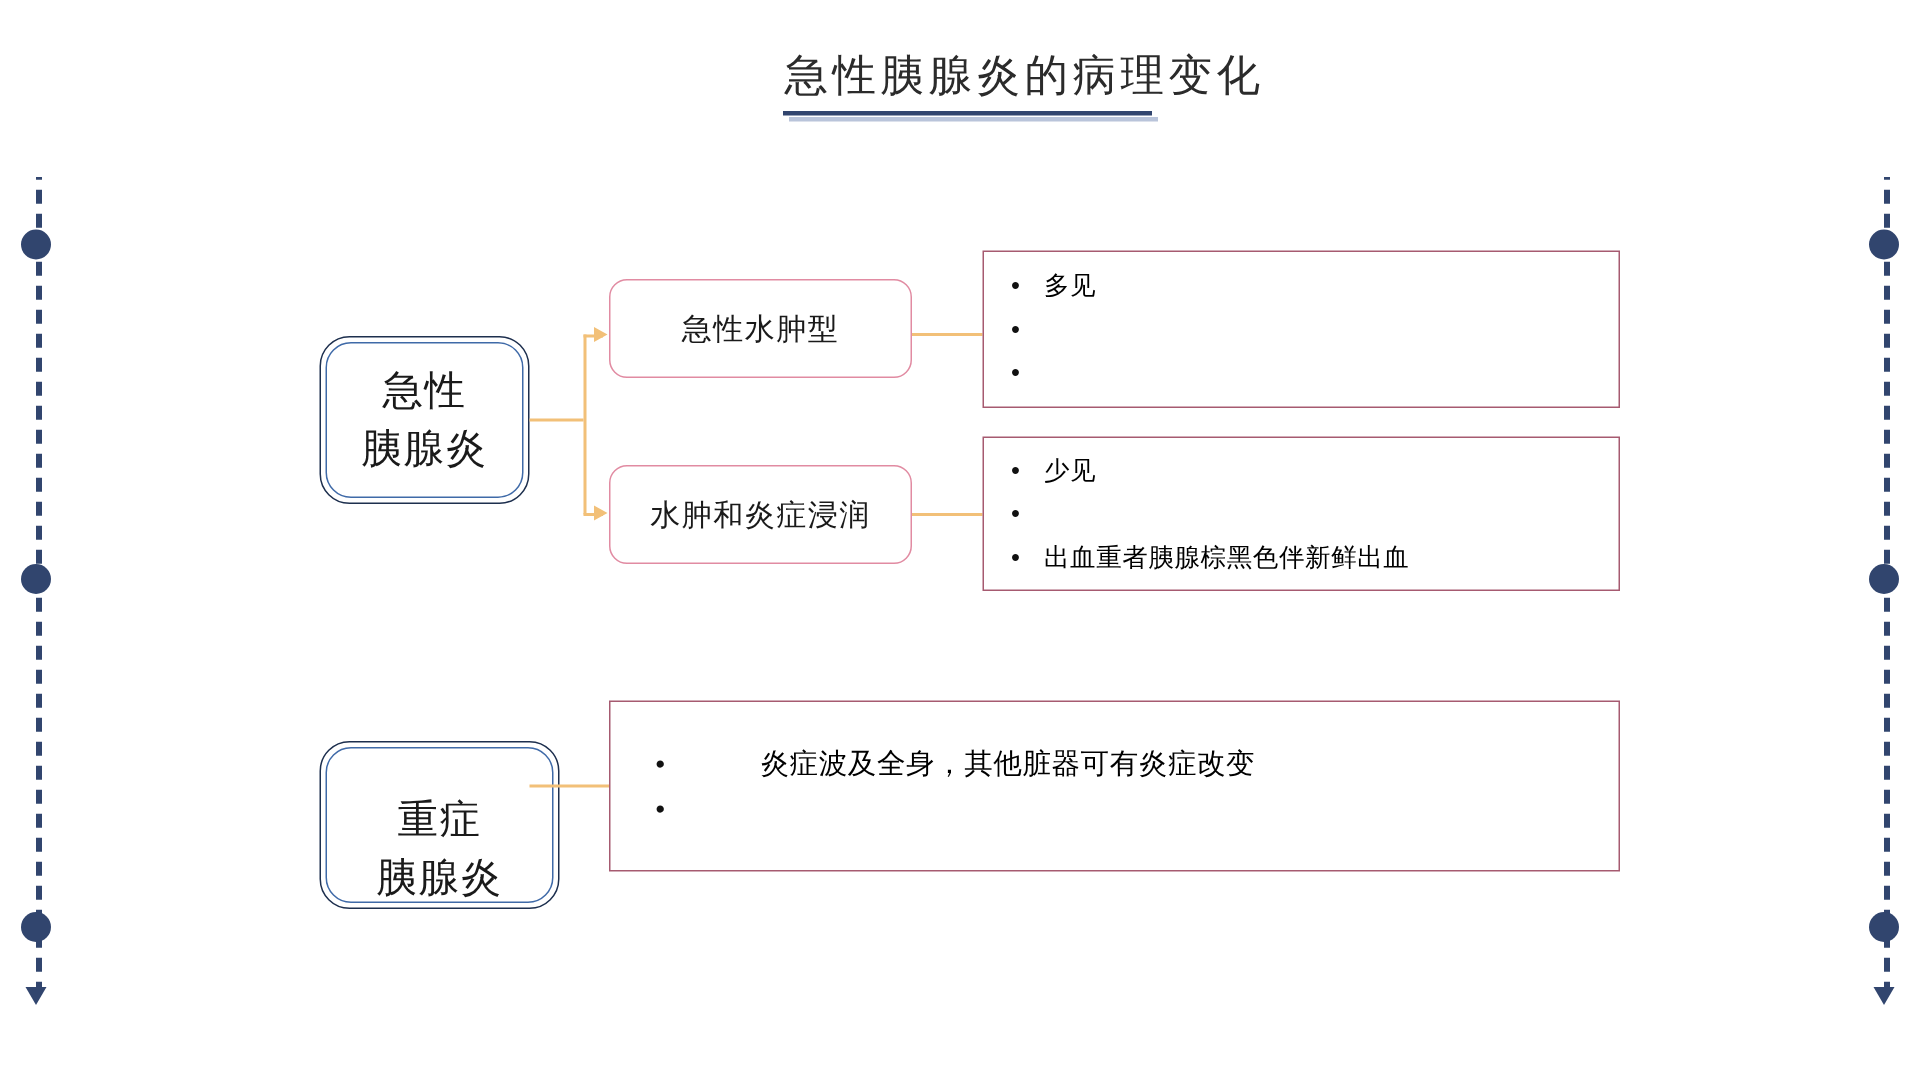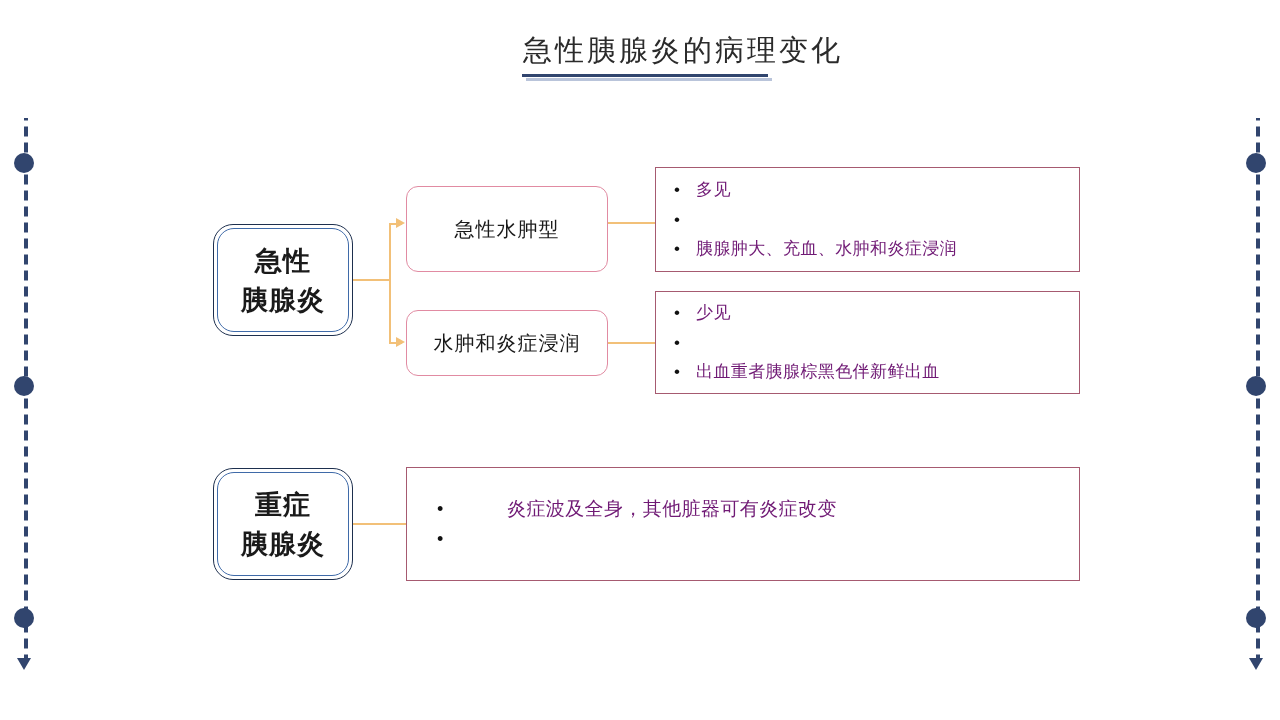--- a/index.html
+++ b/index.html
@@ -106,21 +106,20 @@
   
   .node {
     position: absolute;
     box-sizing: border-box;
     border: 1.6px solid #1d2f4e;
     border-radius: 20px;
     background: #ffffff;
     display: flex;
     align-items: center;
     justify-content: center;
-    font-weight: bold;
   }
   .node::after {
     content: "";
     position: absolute;
     inset: 3px;
     border: 1.6px solid #3f6aa8;
     border-radius: 17px;
     pointer-events: none;
   }
   .node-label {
@@ -128,40 +127,40 @@
     line-height: 39px;
     color: #1a1a1a;
     text-align: center;
     letter-spacing: 1px;
     position: relative;
     z-index: 2;
     font-family: "DejaVu Sans", "Liberation Sans", sans-serif;
     white-space: pre-line;
   }
   #node-acute  { left: 213px; top: 224px; width: 140px; height: 112px; }
-  #node-severe { left: 213px; top: 468px; width: 140px; height: 112px; }
+  #node-severe { left: 213px; top: 494px; width: 160px; height: 112px; align-items: flex-end; }
 
   
   .type-box {
     position: absolute;
     box-sizing: border-box;
     border: 1.6px solid #e18ba2;
     border-radius: 12px;
     background: #ffffff;
     display: flex;
     align-items: center;
     justify-content: center;
   }
   .type-label {
     font-size: 20px;
     color: #1a1a1a;
     letter-spacing: 1px;
     font-family: "DejaVu Sans", "Liberation Sans", sans-serif;
   }
-  #type-edema    { left: 406px; top: 186px; width: 202px; height: 86px; }
+  #type-edema    { left: 406px; top: 186px; width: 202px; height: 66px; }
   #type-necrosis { left: 406px; top: 310px; width: 202px; height: 66px; }
 
   
   .detail-box {
     position: absolute;
     box-sizing: border-box;
     border: 1.4px solid #a65a70;
     background: #ffffff;
     display: flex;
     flex-direction: column;
@@ -178,23 +177,23 @@
   }
   .bullet-dot {
     width: 22px;
     flex: 0 0 22px;
     font-size: 17px;
     color: #111;
     line-height: 29px;
   }
   .bullet-text {
     font-size: 17px;
-    color: #701a75;
+    color: #000000;
     letter-spacing: 0.4px;
-    font-family: Liberation Mono, monospace;
+    font-family: Liberation Sans, sans-serif;
   }
   #detail-severe .bullet-dot { width: 30px; flex: 0 0 30px; font-size: 18px; }
   #detail-severe .bullet-text { font-size: 19px; line-height: 30px; margin-left: 40px; }
   #detail-severe .bullet-row { line-height: 30px; }
 
   
   .conn {
     position: absolute;
     background: #f2c078;
   }
@@ -262,21 +261,20 @@
   <div class="detail-box" id="detail-edema">
     <div class="bullet-row">
       <span class="bullet-dot">•</span>
       <span class="bullet-text">多见</span>
     </div>
     <div class="bullet-row">
       <span class="bullet-dot">•</span>
     </div>
     <div class="bullet-row">
       <span class="bullet-dot">•</span>
-      <span class="bullet-text">胰腺肿大、充血、水肿和炎症浸润</span>
     </div>
   </div>
 
   <div class="detail-box" id="detail-necrosis">
     <div class="bullet-row">
       <span class="bullet-dot">•</span>
       <span class="bullet-text">少见</span>
     </div>
     <div class="bullet-row">
       <span class="bullet-dot">•</span>

